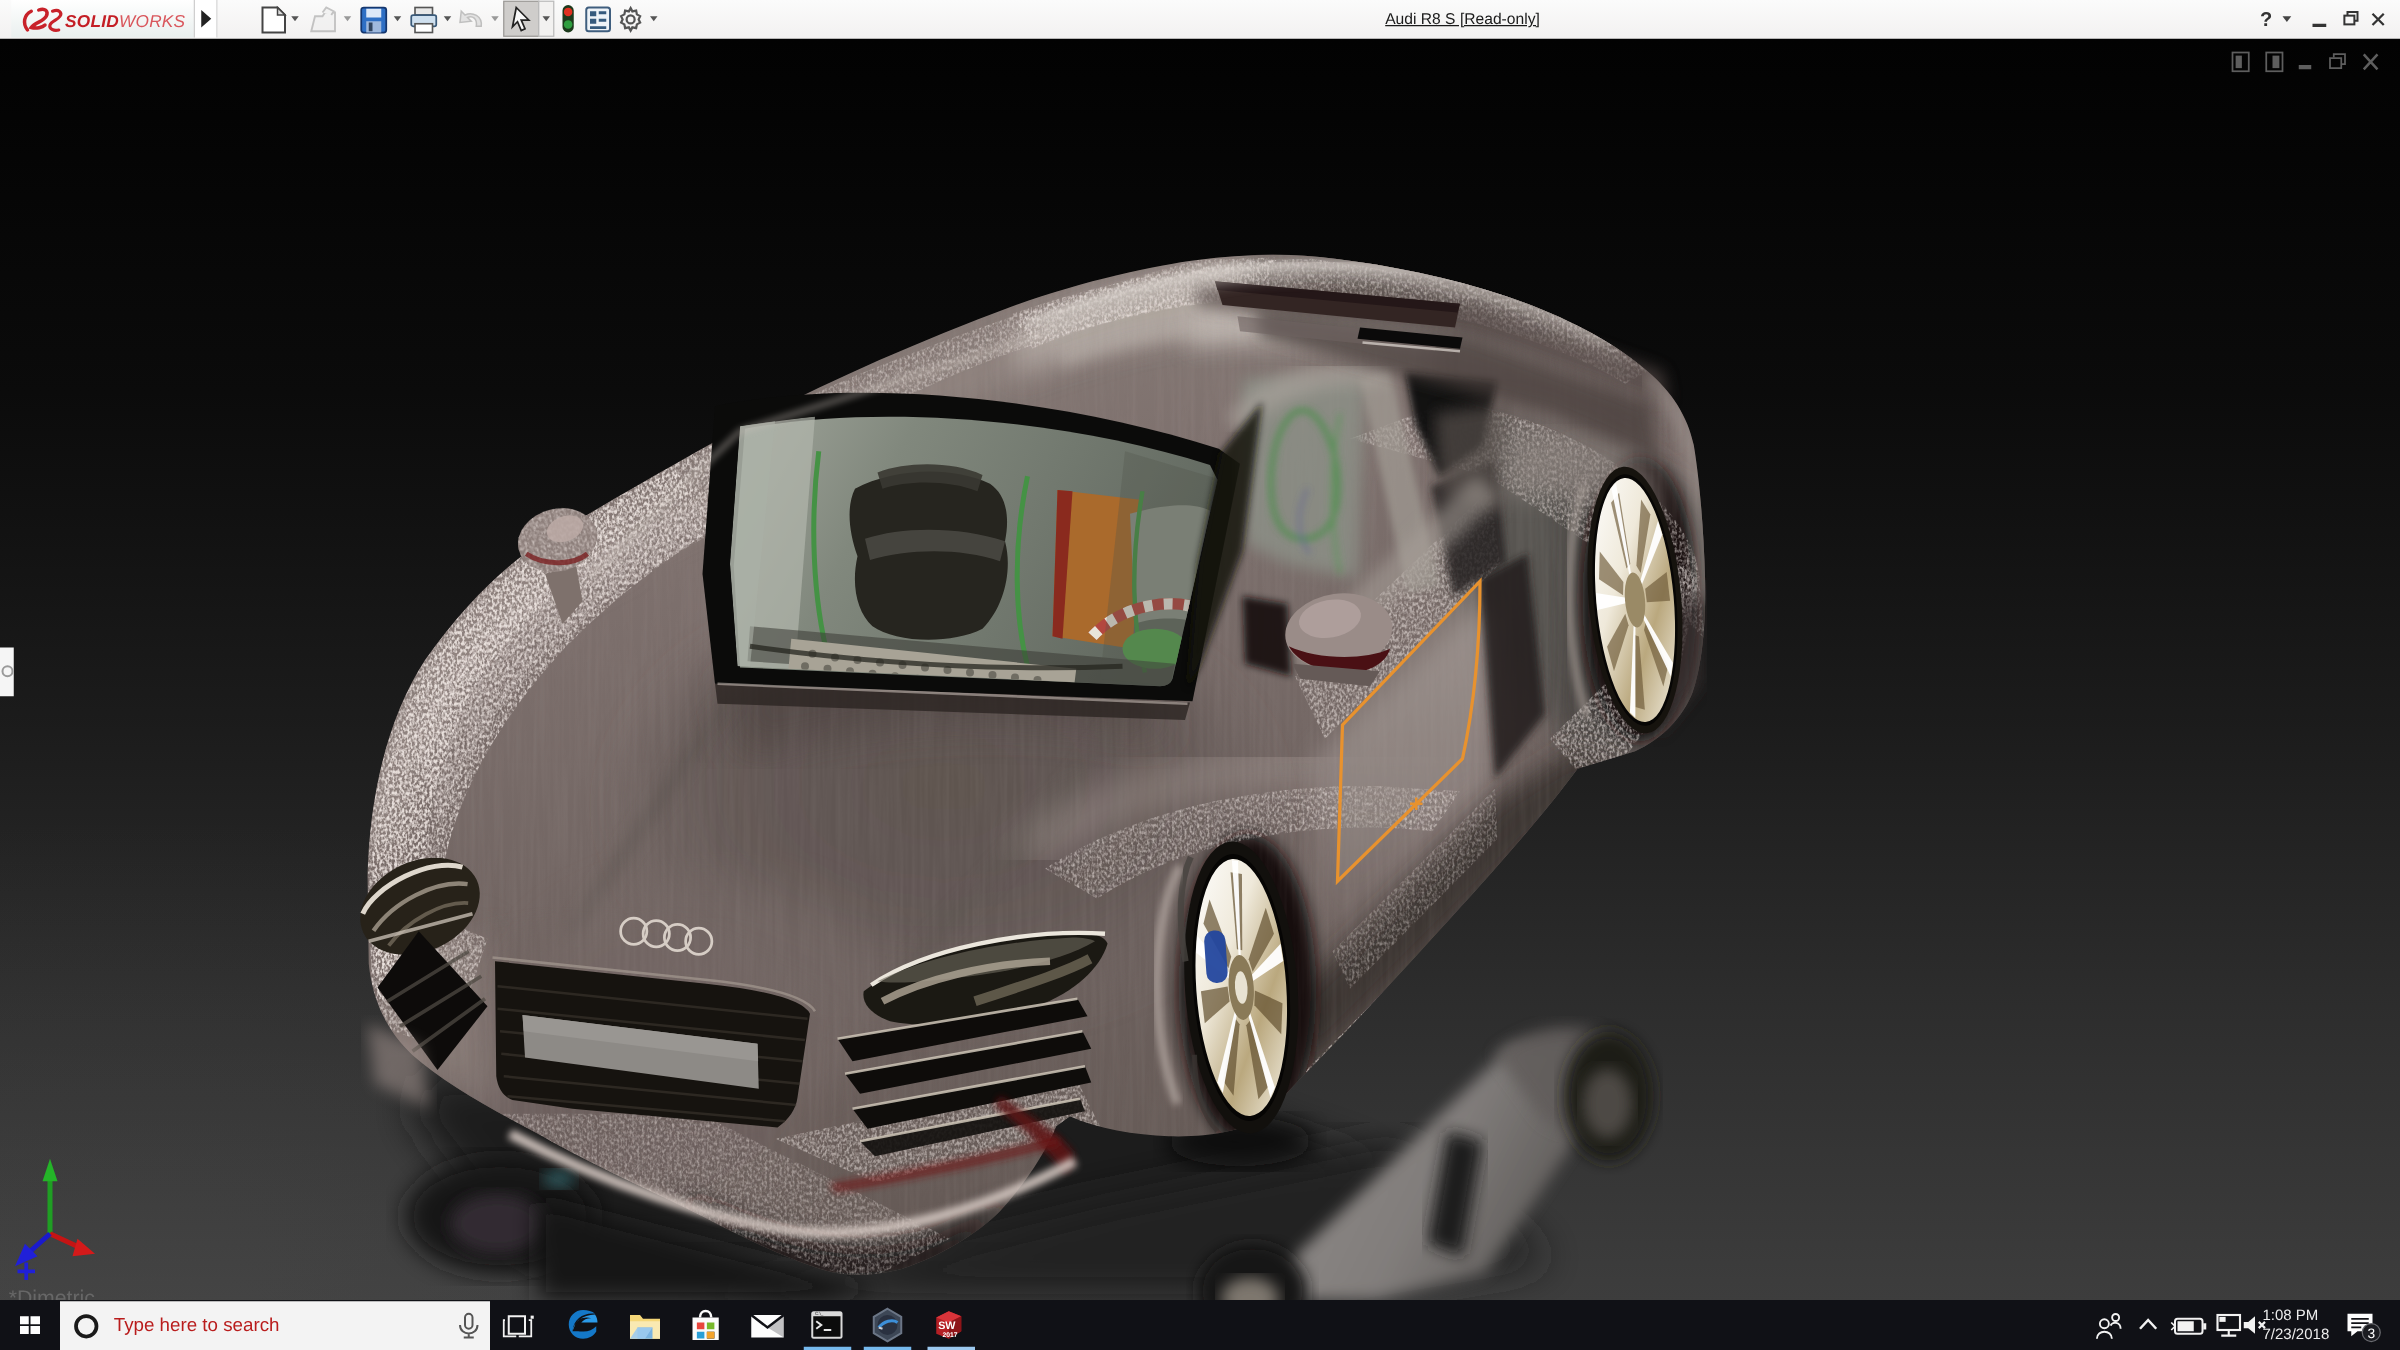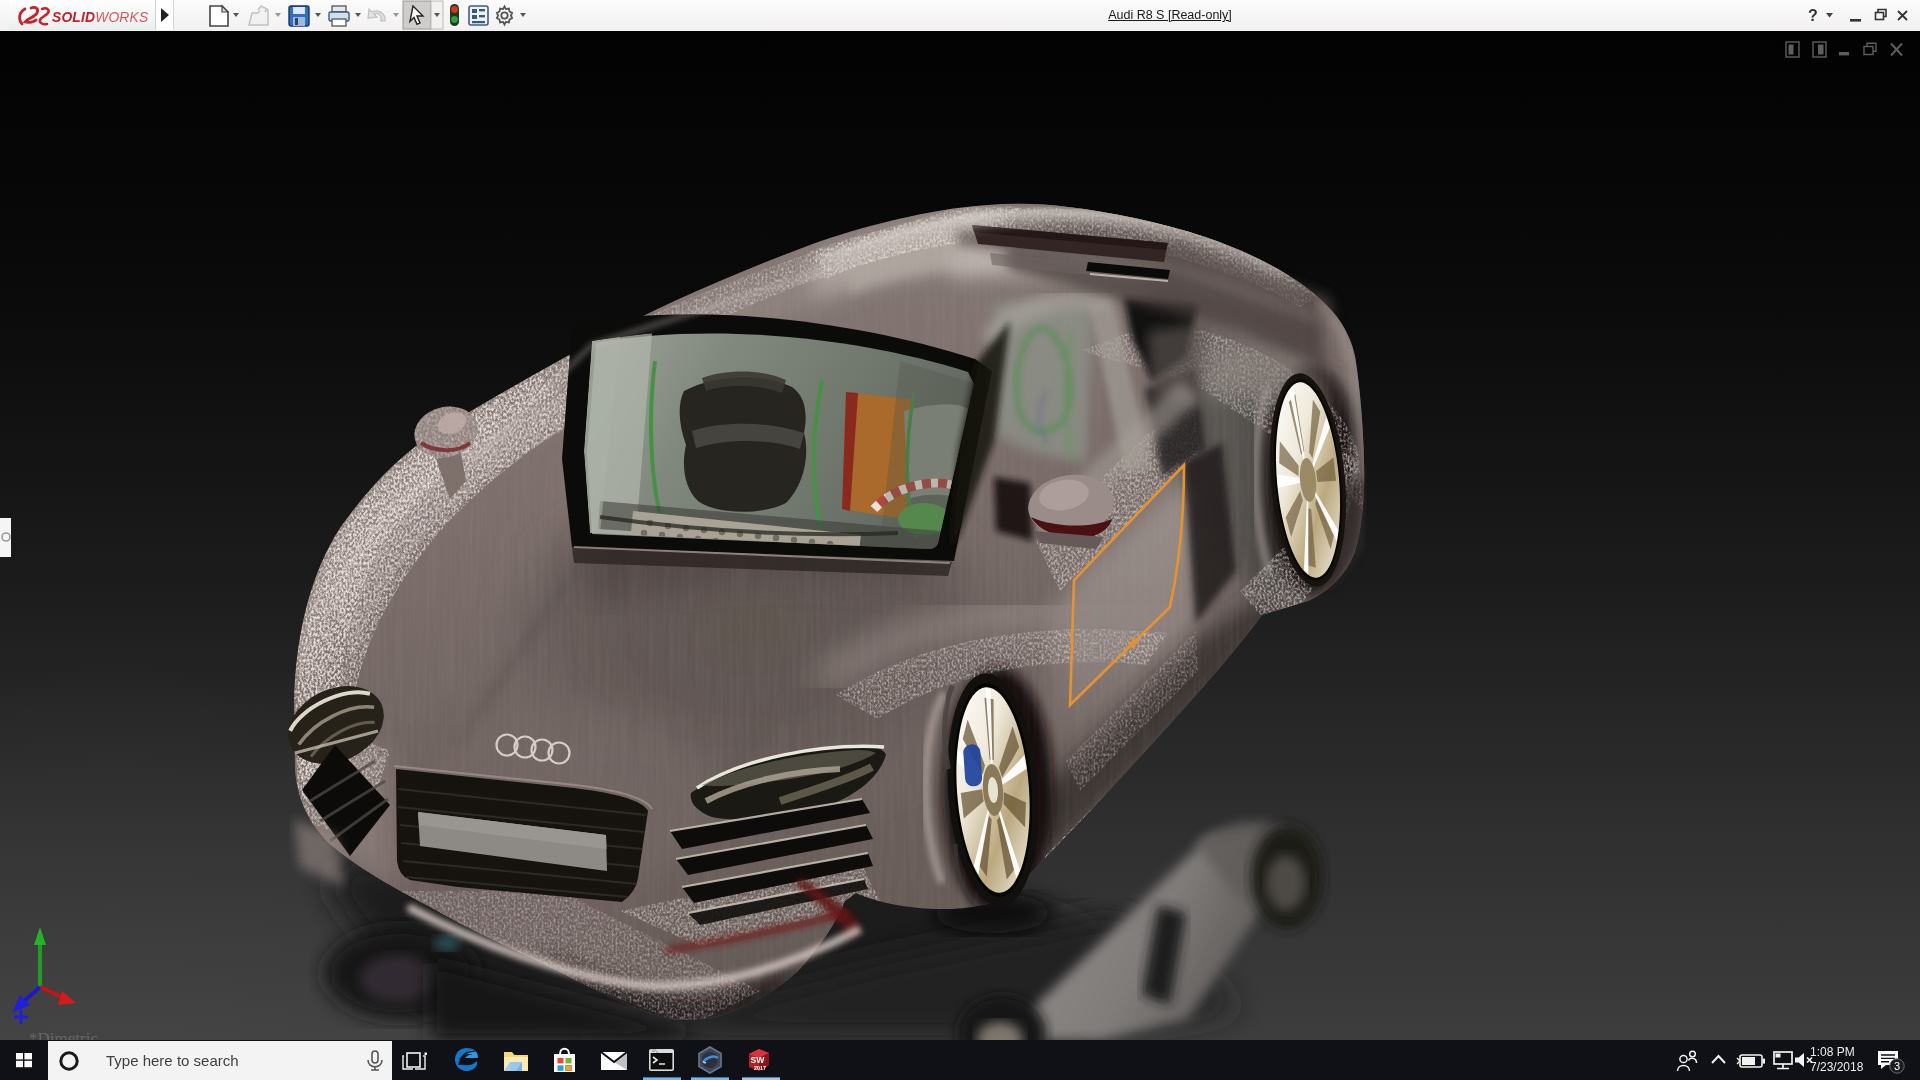--- a/index.html
+++ b/index.html
@@ -9,24 +9,24 @@
   .logobox{position:absolute;left:9px;top:0;width:146px;height:30px;
     background:linear-gradient(#ffffff,#e9efee);border-right:1px solid #cfcfcf;}
   .flybtn{position:absolute;left:156px;top:0;width:17px;height:30px;background:#fff;
     border-right:1px solid #d6d6d6;}
   .title{position:absolute;left:1020px;top:8px;width:300px;text-align:center;
     font-size:12.5px;color:#1a1a1a;text-decoration:underline;}
   .viewport{position:absolute;left:0;top:31px;width:1920px;height:1009px;
     background:radial-gradient(1300px 560px at 6% 102%, rgba(86,86,86,0.30), rgba(0,0,0,0) 72%),
       linear-gradient(#020202 0%,#0b0b0b 28%,#1c1c1c 55%,#2e2e2e 78%,#3d3d3d 100%);}
   .lefttab{position:absolute;left:0;top:487px;width:11px;height:39px;background:#f5f5f5;}
-  .dimetric{position:absolute;left:29px;top:998px;color:#676767;font-size:17px;font-family:Liberation Serif, serif;}
+  .dimetric{position:absolute;left:7px;top:998px;color:#676767;font-size:17px;}
   .taskbar{position:absolute;left:0;top:1040px;width:1920px;height:40px;background:#101116;}
   .searchbox{position:absolute;left:48px;top:1041px;width:344px;height:39px;background:#f3f3f3;}
-  .searchtext{position:absolute;left:43px;top:11px;font-size:15px;color:#404040;margin-left:15px;}
+  .searchtext{position:absolute;left:43px;top:11px;font-size:15px;color:#b91c1c;}
   .tbtime{position:absolute;left:1810px;top:1045px;width:66px;
     font-size:12px;color:#ececec;line-height:15px;}
 </style>
 </head>
 <body>
 <div class="titlebar">
   <div class="logobox">
     <svg width="146" height="30" viewBox="0 0 146 30">
       <g fill="none" stroke="#c8222a" stroke-width="2.8" stroke-linecap="round">
         <path d="M22 8 C 27 6 30 9 28 13 C 26 17 19 18 16 22 C 20 23 25 22 27 20"></path>

